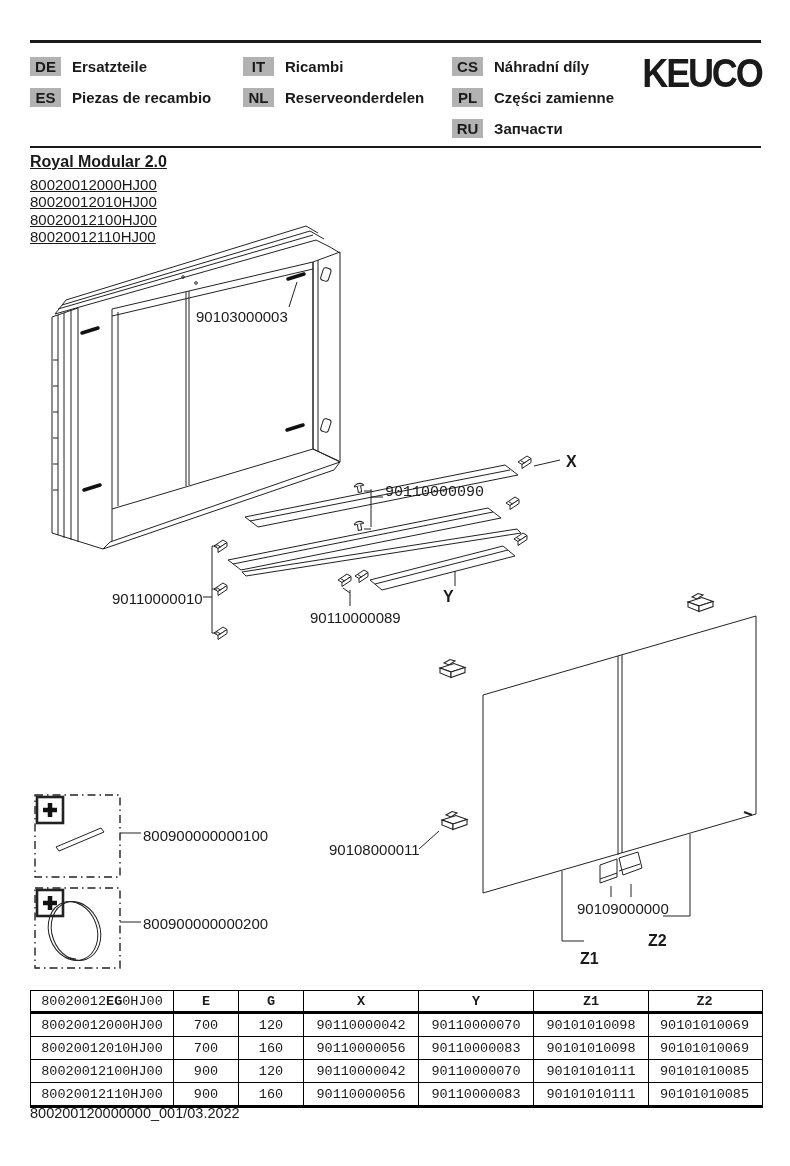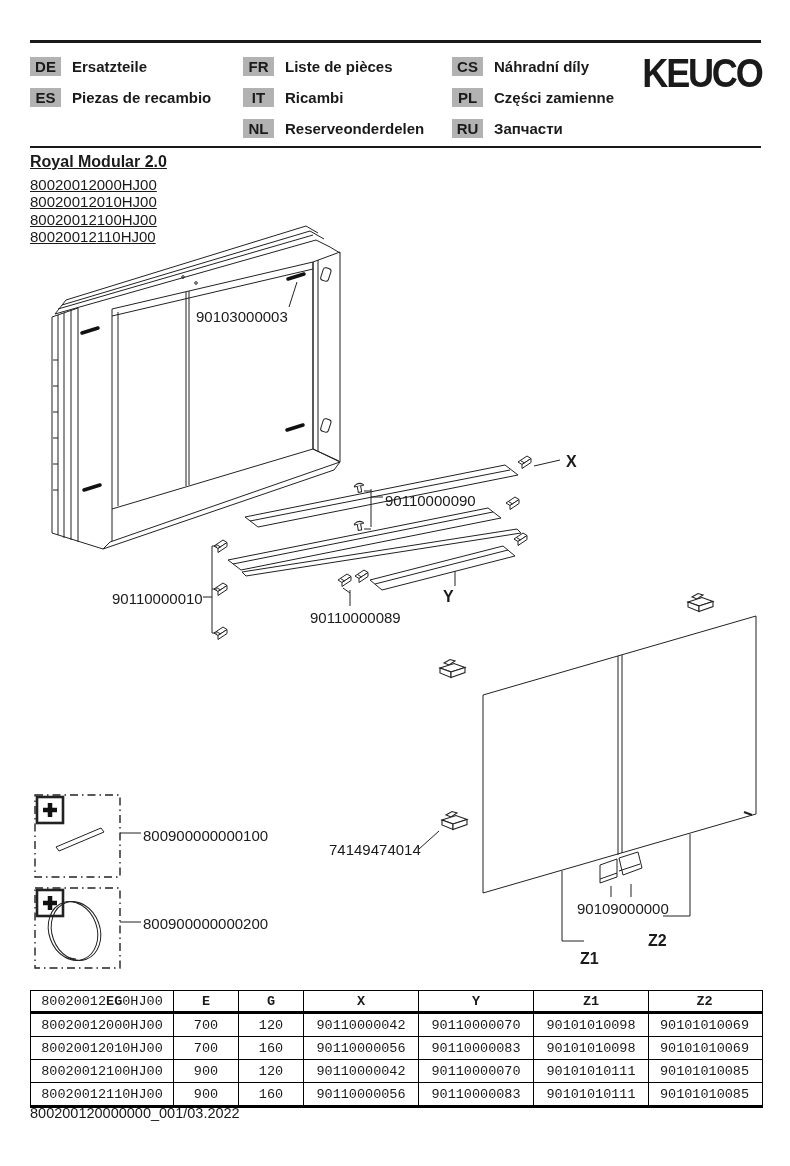--- a/index.html
+++ b/index.html
@@ -68,24 +68,20 @@
       <span class="lang-badge">DE</span>
       <span class="lang-label">Ersatzteile</span>
     </div>
     <div class="lang-item">
       <span class="lang-badge">ES</span>
       <span class="lang-label">Piezas de recambio</span>
     </div>
   </div>
   <div class="lang-col" style="left:243px;">
     <div class="lang-item">
-      <span class="lang-badge">FR</span>
-      <span class="lang-label">Liste de pièces</span>
-    </div>
-    <div class="lang-item">
       <span class="lang-badge">IT</span>
       <span class="lang-label">Ricambi</span>
     </div>
     <div class="lang-item">
       <span class="lang-badge">NL</span>
       <span class="lang-label">Reserveonderdelen</span>
     </div>
   </div>
   <div class="lang-col" style="left:452px;">
     <div class="lang-item">
@@ -231,26 +227,26 @@
 
         <ellipse cx="76" cy="931" rx="24" ry="30" transform="rotate(-20 76 931)"></ellipse>
         <ellipse cx="73" cy="931" rx="24" ry="30" transform="rotate(-20 73 931)"></ellipse>
         <path d="M70,958 L76,959"></path>
 
         <path d="M120,833 H141 M120,922 H141"></path>
       </g>
     </svg>
 
     <div class="dlabel" style="left:196px;top:88px;">90103000003</div>
-    <div class="dlabel" style="left:385px;top:272px;">90110000090</div>
+    <div class="dlabel" style="left:385px;top:264px;font-family:Liberation Mono, monospace;">90110000090</div>
     <div class="dlabel ref" style="left:566px;top:233px;">X</div>
     <div class="dlabel" style="left:112px;top:370px;">90110000010</div>
     <div class="dlabel ref" style="left:443px;top:368px;">Y</div>
     <div class="dlabel" style="left:310px;top:389px;">90110000089</div>
-    <div class="dlabel" style="left:329px;top:621px;">74149474014</div>
+    <div class="dlabel" style="left:329px;top:621px;">90108000011</div>
     <div class="dlabel" style="left:577px;top:680px;">90109000000</div>
     <div class="dlabel ref" style="left:580px;top:730px;">Z1</div>
     <div class="dlabel ref" style="left:648px;top:712px;">Z2</div>
     <div class="dlabel" style="left:143px;top:607px;">800900000000100</div>
     <div class="dlabel" style="left:143px;top:695px;">800900000000200</div>
   </div>
 
   <div class="ptable">
     <div class="tr th">
       <div class="td modelcell">

